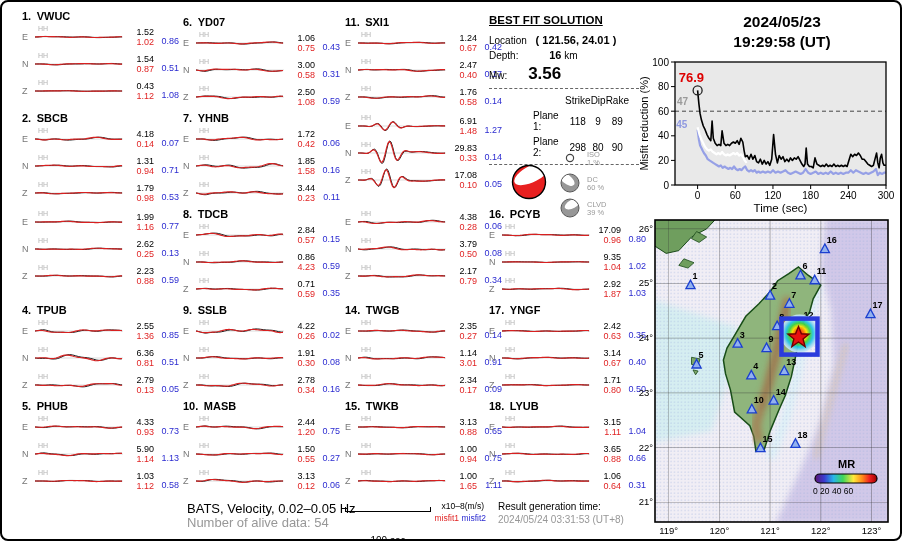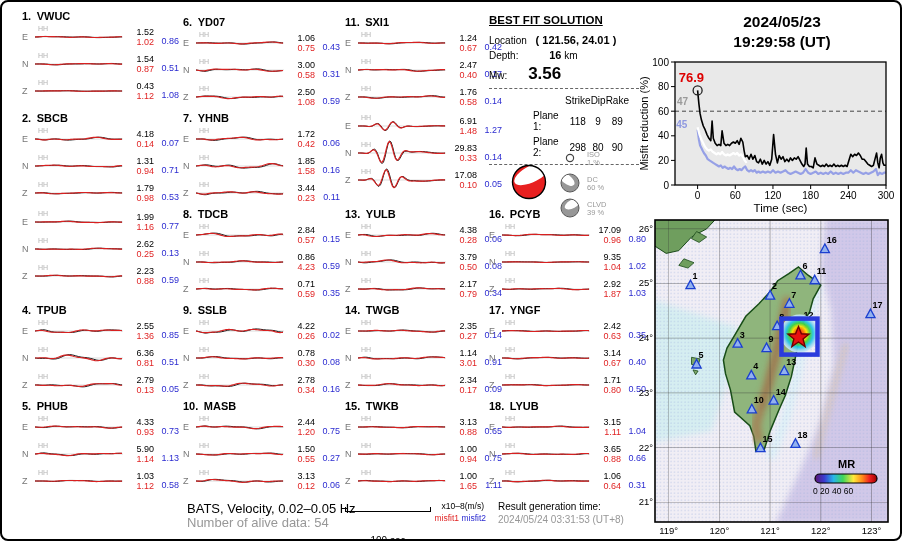--- a/index.html
+++ b/index.html
@@ -427,21 +427,21 @@
         </div>
         <div class="comp-row">
           <span class="comp-letter">N</span>
           <span class="chan">HH</span>
           <svg class="trace" viewBox="0 0 88 26">
             <line x1="0" y1="13" x2="88" y2="13" stroke="#dcdcdc" stroke-width="1"></line>
             <path d="M0.0,13.00 L1.5,13.01 L3.0,13.02 L4.5,13.02 L6.0,12.99 L7.5,12.90 L9.0,12.73 L10.5,12.50 L12.0,12.27 L13.5,12.04 L15.0,11.83 L16.5,11.67 L18.0,11.59 L19.5,11.58 L21.0,11.67 L22.5,11.82 L24.0,12.03 L25.5,12.28 L27.0,12.54 L28.5,12.77 L30.0,12.97 L31.5,13.12 L33.0,13.22 L34.5,13.28 L36.0,13.31 L37.5,13.33 L39.0,13.35 L40.5,13.39 L42.0,13.45 L43.5,13.53 L45.0,13.62 L46.5,13.71 L48.0,13.78 L49.5,13.82 L51.0,13.80 L52.5,13.74 L54.0,13.63 L55.5,13.48 L57.0,13.31 L58.5,13.16 L60.0,13.03 L61.5,12.96 L63.0,12.94 L64.5,12.99 L66.0,13.10 L67.5,13.25 L69.0,13.41 L70.5,13.56 L72.0,13.68 L73.5,13.74 L75.0,13.73 L76.5,13.66 L78.0,13.52 L79.5,13.34 L81.0,13.13 L82.5,12.95 L84.0,12.83 L85.5,12.77 L87.0,12.76" fill="none" stroke="#000" stroke-width="0.9"></path>
             <path d="M0.0,13.00 L1.5,13.00 L3.0,12.98 L4.5,12.94 L6.0,12.85 L7.5,12.69 L9.0,12.45 L10.5,12.19 L12.0,12.00 L13.5,11.86 L15.0,11.77 L16.5,11.76 L18.0,11.83 L19.5,11.97 L21.0,12.16 L22.5,12.39 L24.0,12.62 L25.5,12.85 L27.0,13.04 L28.5,13.20 L30.0,13.31 L31.5,13.38 L33.0,13.42 L34.5,13.45 L36.0,13.48 L37.5,13.53 L39.0,13.59 L40.5,13.67 L42.0,13.76 L43.5,13.84 L45.0,13.90 L46.5,13.92 L48.0,13.90 L49.5,13.82 L51.0,13.69 L52.5,13.52 L54.0,13.33 L55.5,13.14 L57.0,12.98 L58.5,12.87 L60.0,12.81 L61.5,12.81 L63.0,12.88 L64.5,12.99 L66.0,13.12 L67.5,13.25 L69.0,13.36 L70.5,13.42 L72.0,13.43 L73.5,13.38 L75.0,13.28 L76.5,13.14 L78.0,12.98 L79.5,12.83 L81.0,12.71 L82.5,12.65 L84.0,12.65 L85.5,12.68 L87.0,12.73" fill="none" stroke="#d82020" stroke-width="1.15"></path>
           </svg>
           <span class="vals">
-            <div class="v-black">0.78</div>
+            <div class="v-black">1.91</div>
             <div class="v-red">0.30</div>
           </span>
           <span class="v-blue">0.08</span>
         </div>
         <div class="comp-row">
           <span class="comp-letter">Z</span>
           <span class="chan">HH</span>
           <svg class="trace" viewBox="0 0 88 26">
             <line x1="0" y1="13" x2="88" y2="13" stroke="#dcdcdc" stroke-width="1"></line>
             <path d="M0.0,13.00 L1.5,12.97 L3.0,12.93 L4.5,12.92 L6.0,12.97 L7.5,13.10 L9.0,13.32 L10.5,13.56 L12.0,13.73 L13.5,13.84 L15.0,13.90 L16.5,13.91 L18.0,13.89 L19.5,13.86 L21.0,13.84 L22.5,13.86 L24.0,13.92 L25.5,14.04 L27.0,14.18 L28.5,14.32 L30.0,14.44 L31.5,14.49 L33.0,14.46 L34.5,14.31 L36.0,14.05 L37.5,13.69 L39.0,13.25 L40.5,12.77 L42.0,12.29 L43.5,11.87 L45.0,11.53 L46.5,11.31 L48.0,11.20 L49.5,11.21 L51.0,11.31 L52.5,11.46 L54.0,11.65 L55.5,11.82 L57.0,11.97 L58.5,12.07 L60.0,12.12 L61.5,12.15 L63.0,12.16 L64.5,12.19 L66.0,12.25 L67.5,12.36 L69.0,12.53 L70.5,12.75 L72.0,12.99 L73.5,13.23 L75.0,13.44 L76.5,13.58 L78.0,13.64 L79.5,13.61 L81.0,13.46 L82.5,13.26 L84.0,13.07 L85.5,12.94 L87.0,12.87" fill="none" stroke="#000" stroke-width="0.9"></path>
@@ -582,21 +582,20 @@
             <path d="M0.0,13.00 L1.5,13.01 L3.0,13.04 L4.5,13.08 L6.0,13.06 L7.5,12.90 L9.0,12.51 L10.5,11.96 L12.0,11.63 L13.5,11.82 L15.0,12.82 L16.5,14.62 L18.0,16.74 L19.5,18.28 L21.0,18.23 L22.5,16.01 L24.0,11.89 L25.5,7.16 L27.0,3.62 L28.5,2.80 L30.0,5.22 L31.5,10.02 L33.0,15.38 L34.5,19.32 L36.0,20.61 L37.5,19.22 L39.0,16.16 L40.5,12.86 L42.0,10.52 L43.5,9.64 L45.0,10.05 L46.5,11.18 L48.0,12.40 L49.5,13.33 L51.0,13.85 L52.5,14.03 L54.0,14.05 L55.5,14.02 L57.0,14.02 L58.5,14.06 L60.0,14.12 L61.5,14.16 L63.0,14.17 L64.5,14.14 L66.0,14.08 L67.5,13.98 L69.0,13.87 L70.5,13.73 L72.0,13.59 L73.5,13.45 L75.0,13.31 L76.5,13.18 L78.0,13.07 L79.5,12.97 L81.0,12.90 L82.5,12.86 L84.0,12.85 L85.5,12.86 L87.0,12.88" fill="none" stroke="#d82020" stroke-width="1.15"></path>
           </svg>
           <span class="vals">
             <div class="v-black">17.08</div>
             <div class="v-red">0.10</div>
           </span>
           <span class="v-blue">0.05</span>
         </div>
       </div>
       <div class="st-block" style="left: 343px; top: 206px;">
-        <div class="st-head">13. YULB</div>
         <div class="comp-row">
           <span class="comp-letter">E</span>
           <span class="chan">HH</span>
           <svg class="trace" viewBox="0 0 88 26">
             <line x1="0" y1="13" x2="88" y2="13" stroke="#dcdcdc" stroke-width="1"></line>
             <path d="M0.0,13.00 L1.5,12.83 L3.0,12.67 L4.5,12.53 L6.0,12.45 L7.5,12.47 L9.0,12.62 L10.5,12.92 L12.0,13.28 L13.5,13.64 L15.0,13.96 L16.5,14.21 L18.0,14.37 L19.5,14.42 L21.0,14.37 L22.5,14.24 L24.0,14.06 L25.5,13.85 L27.0,13.64 L28.5,13.48 L30.0,13.36 L31.5,13.31 L33.0,13.32 L34.5,13.36 L36.0,13.43 L37.5,13.49 L39.0,13.53 L40.5,13.53 L42.0,13.48 L43.5,13.40 L45.0,13.29 L46.5,13.17 L48.0,13.08 L49.5,13.02 L51.0,13.00 L52.5,13.04 L54.0,13.12 L55.5,13.22 L57.0,13.31 L58.5,13.38 L60.0,13.38 L61.5,13.31 L63.0,13.15 L64.5,12.91 L66.0,12.61 L67.5,12.28 L69.0,11.96 L70.5,11.67 L72.0,11.44 L73.5,11.31 L75.0,11.28 L76.5,11.35 L78.0,11.50 L79.5,11.70 L81.0,12.01 L82.5,12.32 L84.0,12.57 L85.5,12.74 L87.0,12.85" fill="none" stroke="#000" stroke-width="0.9"></path>
             <path d="M0.0,13.00 L1.5,12.87 L3.0,12.78 L4.5,12.75 L6.0,12.82 L7.5,13.02 L9.0,13.33 L10.5,13.71 L12.0,14.02 L13.5,14.28 L15.0,14.44 L16.5,14.51 L18.0,14.48 L19.5,14.37 L21.0,14.20 L22.5,13.99 L24.0,13.79 L25.5,13.61 L27.0,13.47 L28.5,13.38 L30.0,13.34 L31.5,13.33 L33.0,13.34 L34.5,13.35 L36.0,13.34 L37.5,13.30 L39.0,13.22 L40.5,13.10 L42.0,12.97 L43.5,12.84 L45.0,12.74 L46.5,12.67 L48.0,12.66 L49.5,12.70 L51.0,12.79 L52.5,12.91 L54.0,13.03 L55.5,13.13 L57.0,13.19 L58.5,13.17 L60.0,13.08 L61.5,12.91 L63.0,12.67 L64.5,12.40 L66.0,12.13 L67.5,11.88 L69.0,11.68 L70.5,11.57 L72.0,11.54 L73.5,11.59 L75.0,11.72 L76.5,11.91 L78.0,12.12 L79.5,12.33 L81.0,12.56 L82.5,12.75 L84.0,12.87 L85.5,12.95 L87.0,13.00" fill="none" stroke="#d82020" stroke-width="1.15"></path>
           </svg>
           <span class="vals">
             <div class="v-black">4.38</div>

